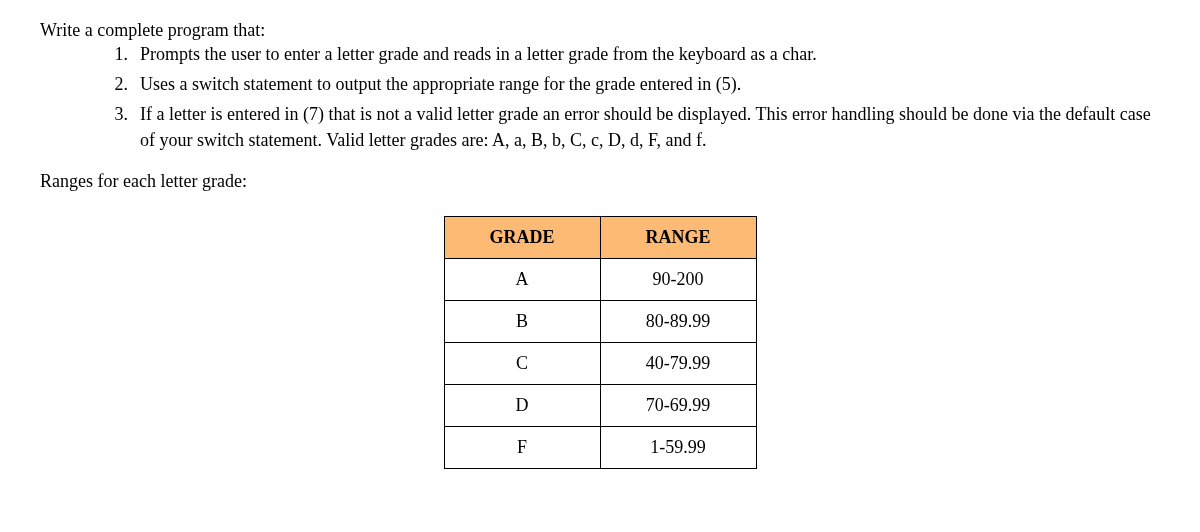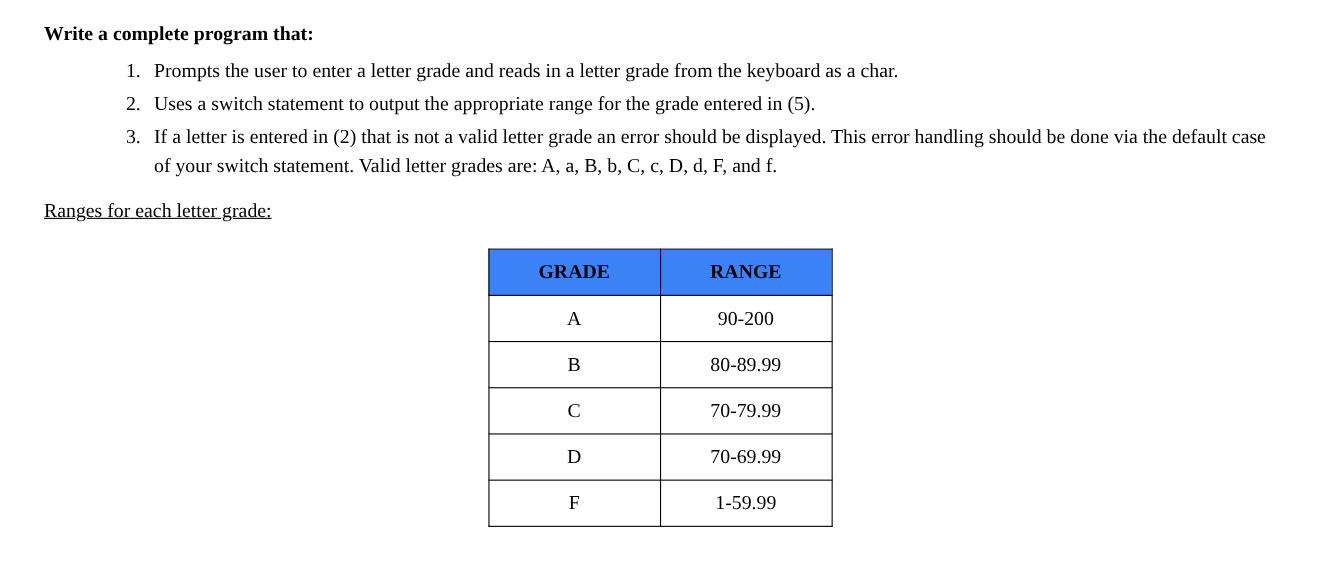--- a/index.html
+++ b/index.html
@@ -6,22 +6,21 @@
       font-family: "Times New Roman", Times, serif;
       font-size: 18px;
       color: #000;
       background: #fff;
       margin: 0;
       padding: 20px 40px;
       width: 1200px;
       box-sizing: border-box;
     }
     .intro {
-      margin-bottom: 10px;
-      font-weight: bold;
+      margin-bottom: 0;
     }
     .list {
       padding-left: 60px;
       margin-top: 0;
       margin-bottom: 18px;
     }
     .list-item {
       display: flex;
       margin-bottom: 4px;
       line-height: 1.45;
@@ -31,37 +30,36 @@
       text-align: right;
       margin-right: 12px;
     }
     .list-text {
       flex: 1;
       max-width: 1050px;
     }
     .ranges-label {
       margin-top: 3px;
       margin-bottom: 24px;
-      text-decoration: underline;
     }
     .table-wrap {
       display: flex;
       justify-content: center;
     }
     table {
       border-collapse: collapse;
     }
     th, td {
       border: 1.5px solid #000;
       text-align: center;
       font-size: 18px;
       font-family: "Times New Roman", Times, serif;
     }
     th {
-      background: #3b82f6;
+      background: #fdba74;
       font-weight: bold;
       padding: 10px 0;
     }
     td {
       padding: 10px 0;
     }
     .col-grade {
       width: 155px;
     }
     .col-range {
@@ -77,21 +75,21 @@
   <div class="list-item">
     <div class="list-number">1.</div>
     <div class="list-text">Prompts the user to enter a letter grade and reads in a letter grade from the keyboard as a char.</div>
   </div>
   <div class="list-item">
     <div class="list-number">2.</div>
     <div class="list-text">Uses a switch statement to output the appropriate range for the grade entered in (5).</div>
   </div>
   <div class="list-item">
     <div class="list-number">3.</div>
-    <div class="list-text">If a letter is entered in (2) that is not a valid letter grade an error should be displayed. This error handling should be done via the default case of your switch statement. Valid letter grades are: A, a, B, b, C, c, D, d, F, and f.</div>
+    <div class="list-text">If a letter is entered in (7) that is not a valid letter grade an error should be displayed. This error handling should be done via the default case of your switch statement. Valid letter grades are: A, a, B, b, C, c, D, d, F, and f.</div>
   </div>
 </div>
 
 <div class="ranges-label">Ranges for each letter grade:</div>
 
 <div class="table-wrap">
   <table>
     <thead>
       <tr>
         <th class="col-grade">GRADE</th>
@@ -102,21 +100,21 @@
       <tr>
         <td class="col-grade">A</td>
         <td class="col-range">90-200</td>
       </tr>
       <tr>
         <td class="col-grade">B</td>
         <td class="col-range">80-89.99</td>
       </tr>
       <tr>
         <td class="col-grade">C</td>
-        <td class="col-range">70-79.99</td>
+        <td class="col-range">40-79.99</td>
       </tr>
       <tr>
         <td class="col-grade">D</td>
         <td class="col-range">70-69.99</td>
       </tr>
       <tr>
         <td class="col-grade">F</td>
         <td class="col-range">1-59.99</td>
       </tr>
     </tbody>

